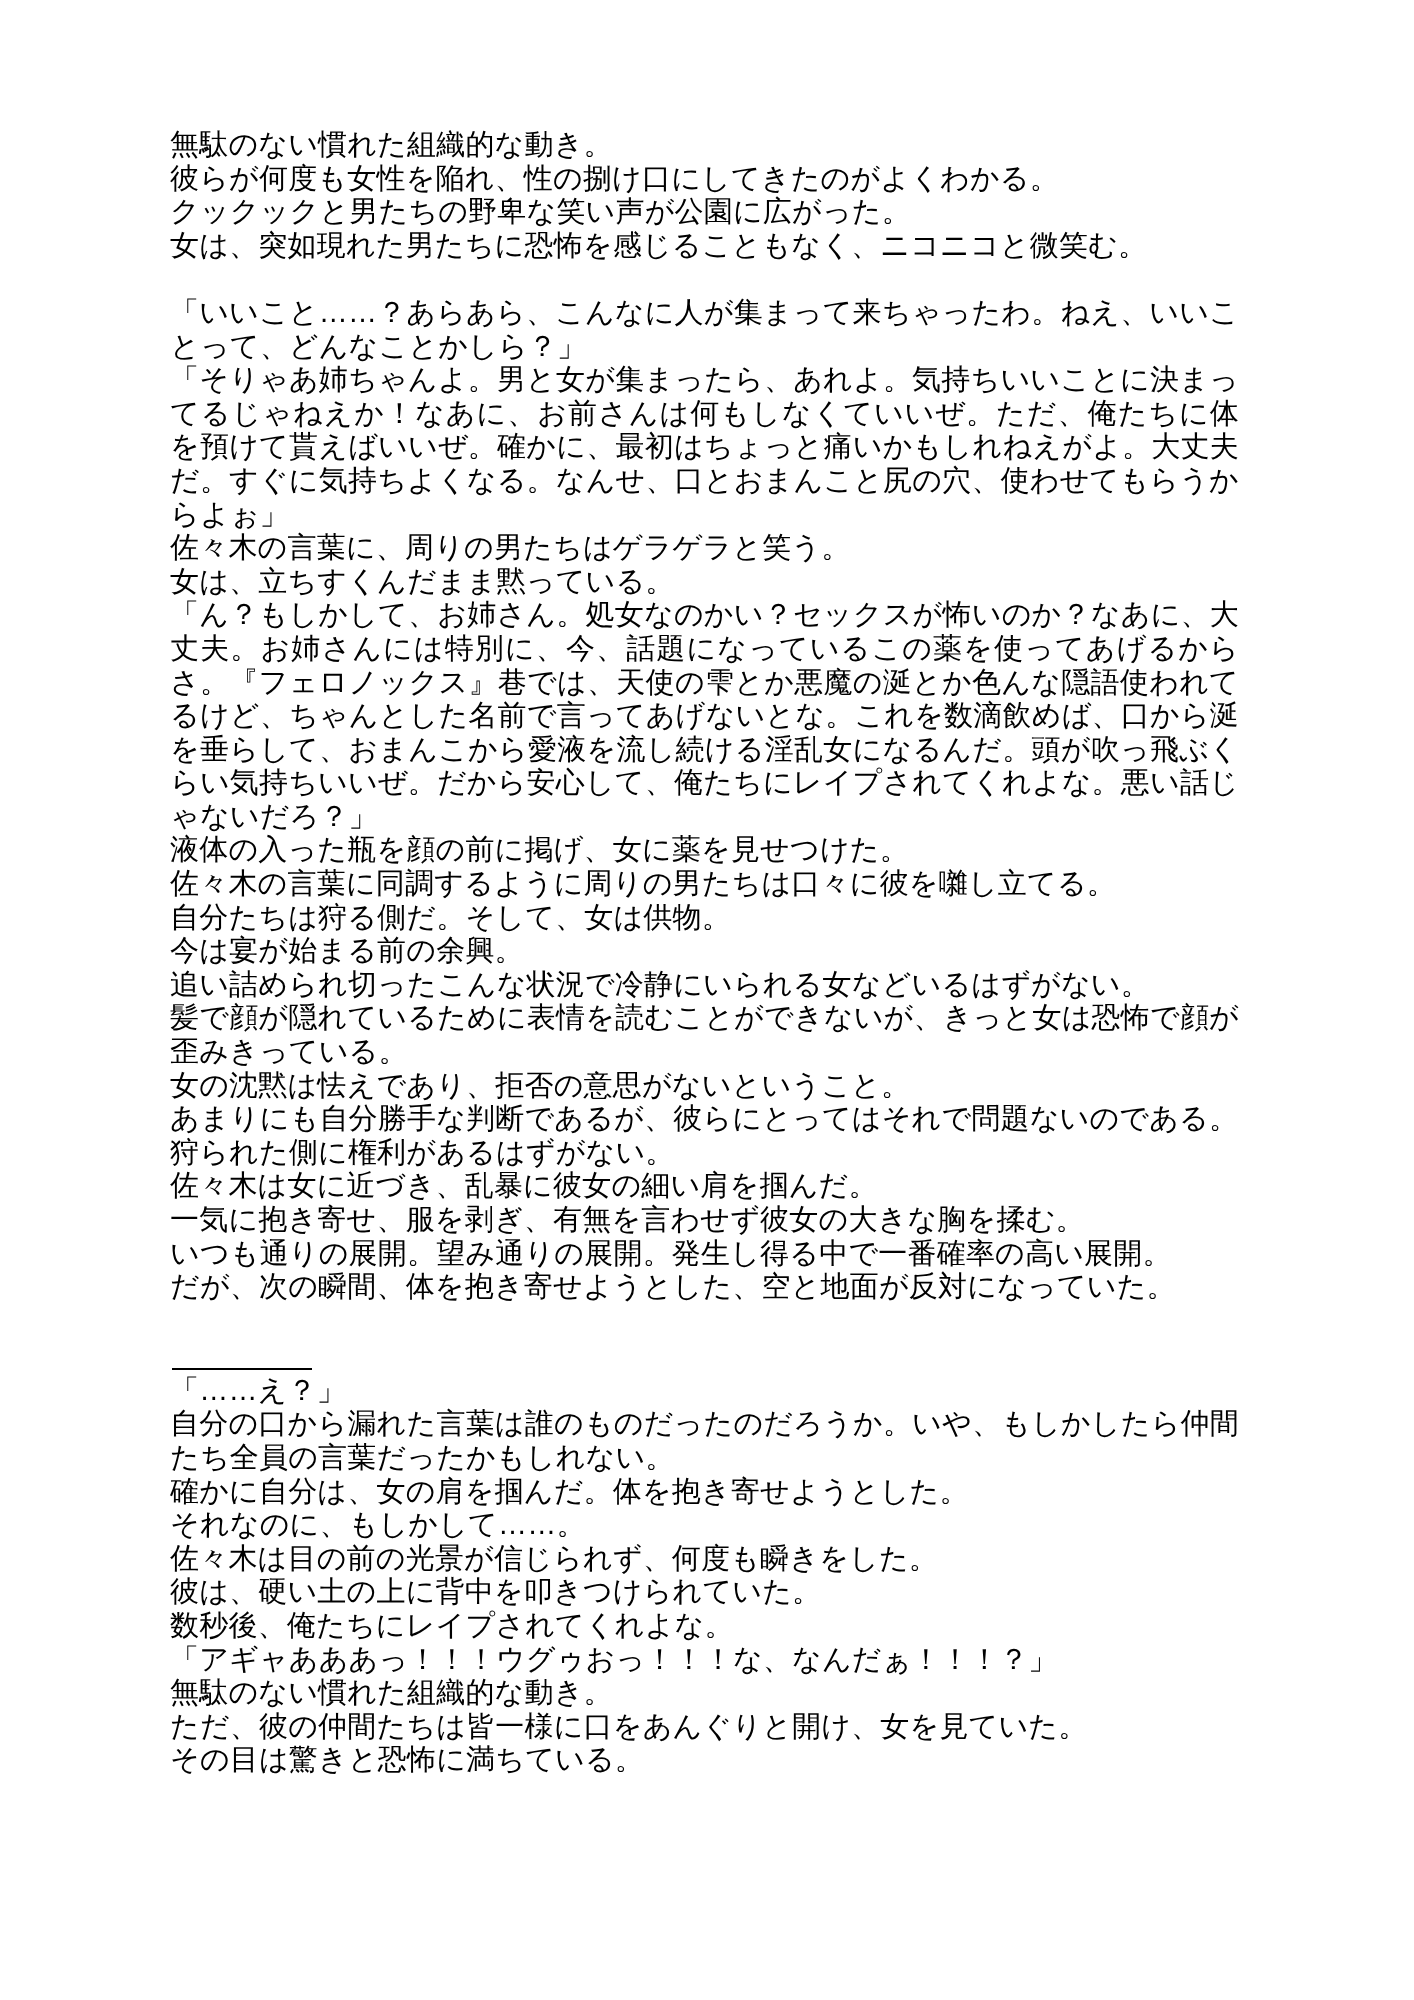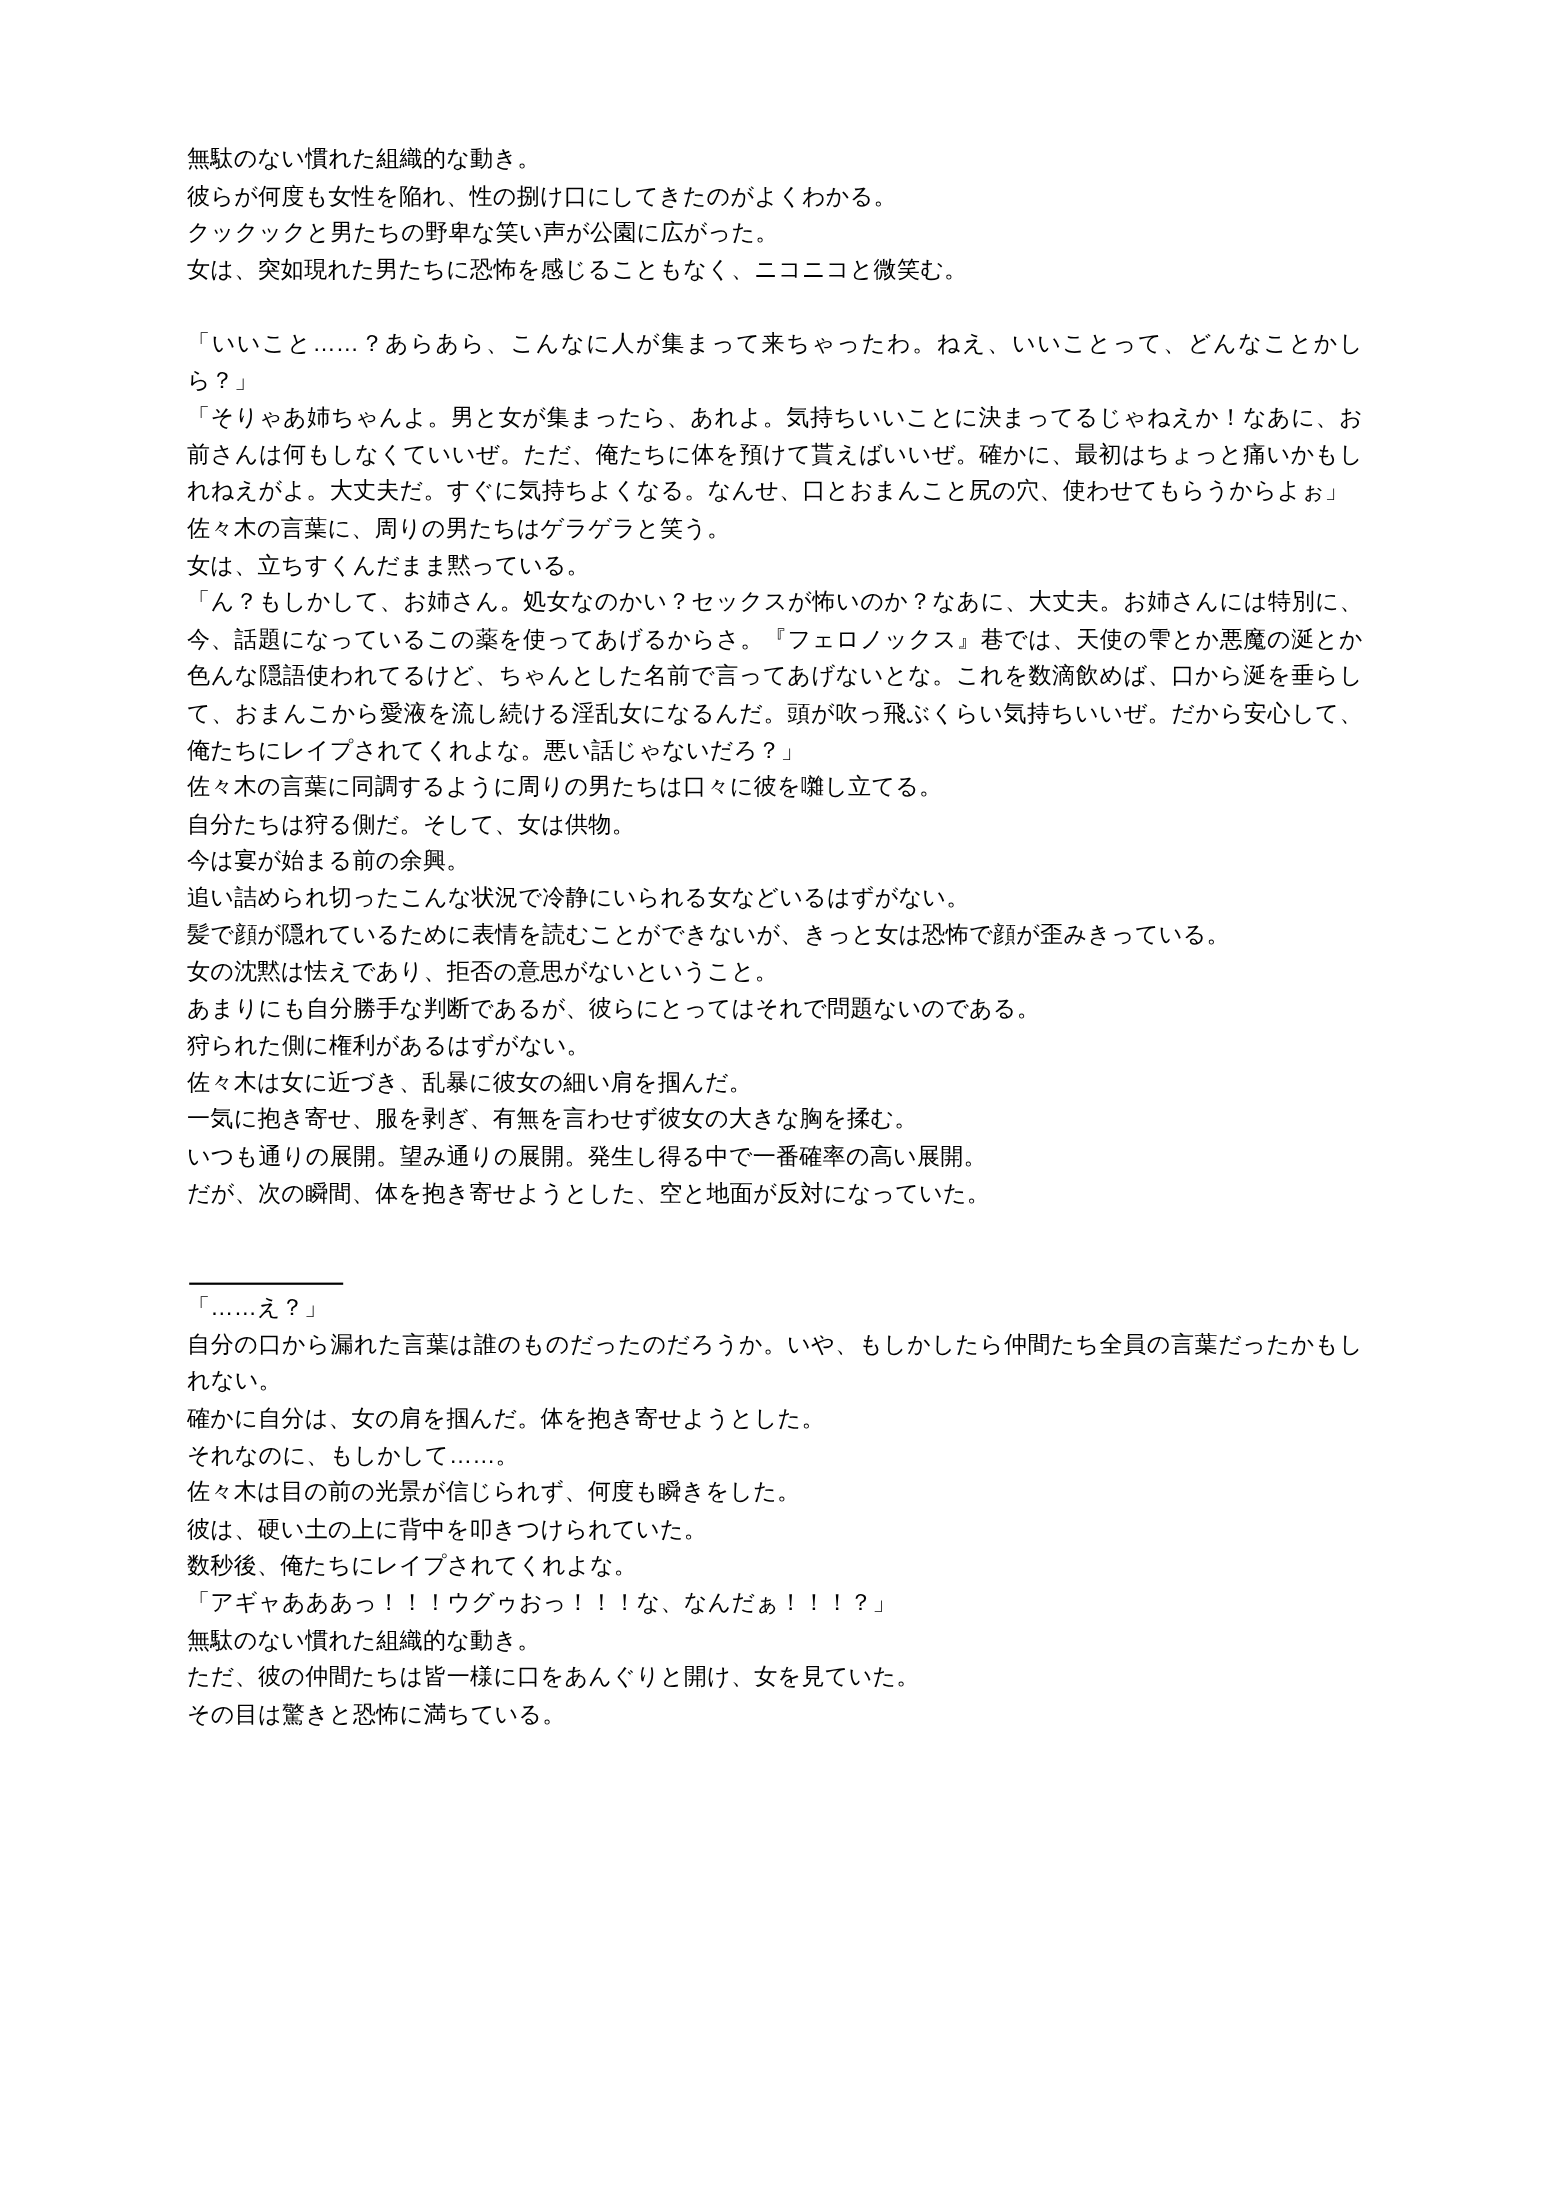--- a/index.html
+++ b/index.html
@@ -15,21 +15,21 @@
   }
   .page {
     position: relative;
     width: 1414px;
     min-height: 2000px;
     background: #ffffff;
     box-sizing: border-box;
     padding: 128px 175px 60px 170px;
   }
   .body-text {
-    font-size: 21px;
+    font-size: 29px;
     line-height: 33.6px;
     letter-spacing: 0.2px;
     text-align: justify;
     text-justify: inter-character;
   }
   .para {
     margin: 0;
     padding: 0;
   }
   .spacer-block {
@@ -61,20 +61,21 @@
   </div>
 
   <div class="spacer-block"></div>
 
   <div class="body-text">
     <p class="para">「いいこと……？あらあら、こんなに人が集まって来ちゃったわ。ねえ、いいことって、どんなことかしら？」</p>
     <p class="para">「そりゃあ姉ちゃんよ。男と女が集まったら、あれよ。気持ちいいことに決まってるじゃねえか！なあに、お前さんは何もしなくていいぜ。ただ、俺たちに体を預けて貰えばいいぜ。確かに、最初はちょっと痛いかもしれねえがよ。大丈夫だ。すぐに気持ちよくなる。なんせ、口とおまんこと尻の穴、使わせてもらうからよぉ」</p>
     <p class="para">佐々木の言葉に、周りの男たちはゲラゲラと笑う。</p>
     <p class="para">女は、立ちすくんだまま黙っている。</p>
     <p class="para">「ん？もしかして、お姉さん。処女なのかい？セックスが怖いのか？なあに、大丈夫。お姉さんには特別に、今、話題になっているこの薬を使ってあげるからさ。『フェロノックス』巷では、天使の雫とか悪魔の涎とか色んな隠語使われてるけど、ちゃんとした名前で言ってあげないとな。これを数滴飲めば、口から涎を垂らして、おまんこから愛液を流し続ける淫乱女になるんだ。頭が吹っ飛ぶくらい気持ちいいぜ。だから安心して、俺たちにレイプされてくれよな。悪い話じゃないだろ？」</p>
+    <p class="para">液体の入った瓶を顔の前に掲げ、女に薬を見せつけた。</p>
     <p class="para">佐々木の言葉に同調するように周りの男たちは口々に彼を囃し立てる。</p>
     <p class="para">自分たちは狩る側だ。そして、女は供物。</p>
     <p class="para">今は宴が始まる前の余興。</p>
     <p class="para">追い詰められ切ったこんな状況で冷静にいられる女などいるはずがない。</p>
     <p class="para">髪で顔が隠れているために表情を読むことができないが、きっと女は恐怖で顔が歪みきっている。</p>
     <p class="para">女の沈黙は怯えであり、拒否の意思がないということ。</p>
     <p class="para">あまりにも自分勝手な判断であるが、彼らにとってはそれで問題ないのである。</p>
     <p class="para">狩られた側に権利があるはずがない。</p>
     <p class="para">佐々木は女に近づき、乱暴に彼女の細い肩を掴んだ。</p>
     <p class="para">一気に抱き寄せ、服を剥ぎ、有無を言わせず彼女の大きな胸を揉む。</p>

